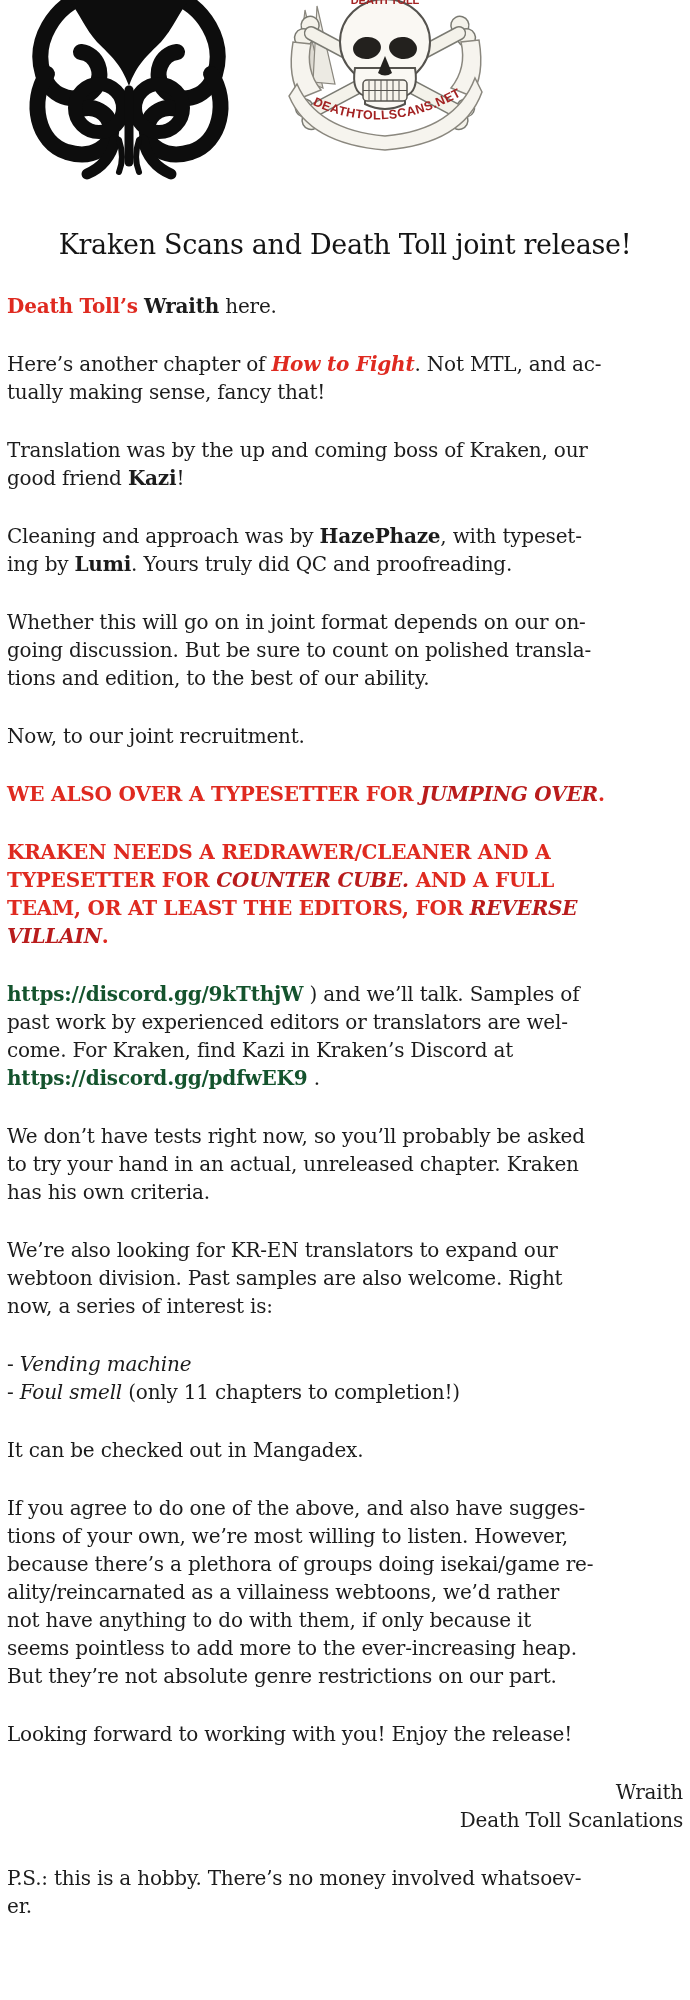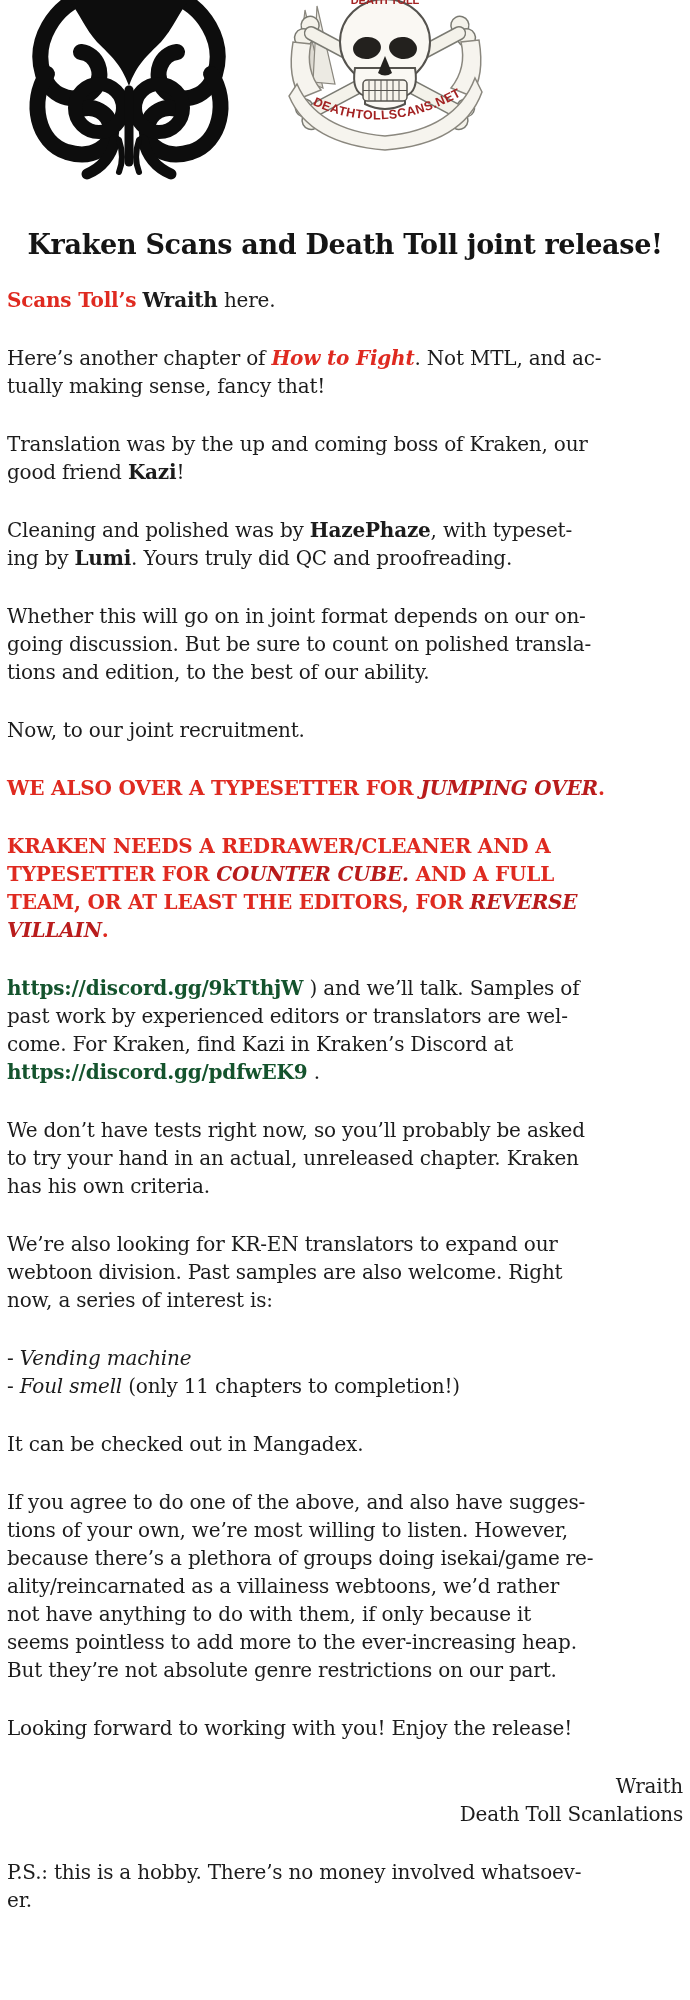--- a/index.html
+++ b/index.html
@@ -5,21 +5,21 @@
   html,body{margin:0;padding:0;}
   body{
     width:690px;height:2000px;background:#ffffff;overflow:hidden;
     font-family:"DejaVu Serif","Liberation Serif",serif;
     color:#1c1c1c;position:relative;
   }
   .logo-row{position:relative;height:228px;}
   .kraken-logo{position:absolute;left:23px;top:-10px;width:212px;height:196px;}
   .dt-logo{position:absolute;left:283px;top:-8px;width:205px;height:166px;}
   h1.page-title{
-    margin:0 10px 24px;text-align:center;font-weight:bold;
+    margin:0 10px 30px;text-align:center;font-weight:normal;
     font-size:27px;line-height:34px;letter-spacing:-0.3px;color:#151515;
   }
   .content{padding:0 7px;}
   .para{
     white-space:pre-wrap;font-size:20px;line-height:28px;
     letter-spacing:-0.2px;margin:0 0 30px;
   }
   .para.right{text-align:right;}
   .para:last-child{margin-bottom:0;}
   .b{font-weight:bold;}
@@ -100,26 +100,26 @@
     </text>
 
     <text x="102" y="12" text-anchor="middle" font-family="Liberation Sans, sans-serif" font-size="11" font-weight="bold" fill="#a32222">DEATH TOLL</text>
   </svg>
 
 </div>
 
 <h1 class="page-title">Kraken Scans and Death Toll joint release!</h1>
 
 <div class="content">
-    <div class="para"><span class="rb">Scans Toll’s</span><span> </span><span class="b">Wraith</span><span> here.</span></div>
+    <div class="para"><span class="rb">Death Toll’s</span><span> </span><span class="b">Wraith</span><span> here.</span></div>
     <div class="para"><span>Here’s another chapter of </span><span class="rbi">How to Fight</span><span>. Not MTL, and ac-
 tually making sense, fancy that!</span></div>
     <div class="para"><span>Translation was by the up and coming boss of Kraken, our
 good friend </span><span class="b">Kazi</span><span>!</span></div>
-    <div class="para"><span>Cleaning and polished was by </span><span class="b">HazePhaze</span><span>, with typeset-
+    <div class="para"><span>Cleaning and approach was by </span><span class="b">HazePhaze</span><span>, with typeset-
 ing by </span><span class="b">Lumi</span><span>. Yours truly did QC and proofreading.</span></div>
     <div class="para"><span>Whether this will go on in joint format depends on our on-
 going discussion. But be sure to count on polished transla-
 tions and edition, to the best of our ability.</span></div>
     <div class="para"><span>Now, to our joint recruitment.</span></div>
     <div class="para"><span class="rb">WE ALSO OVER A TYPESETTER FOR </span><span class="bbi">JUMPING OVER</span><span class="rb">.</span></div>
     <div class="para"><span class="rb">KRAKEN NEEDS A REDRAWER/CLEANER AND A
 TYPESETTER FOR </span><span class="bbi">COUNTER CUBE.</span><span class="rb"> AND A FULL
 TEAM, OR AT LEAST THE EDITORS, FOR </span><span class="bbi">REVERSE
 VILLAIN</span><span class="rb">.</span></div>

